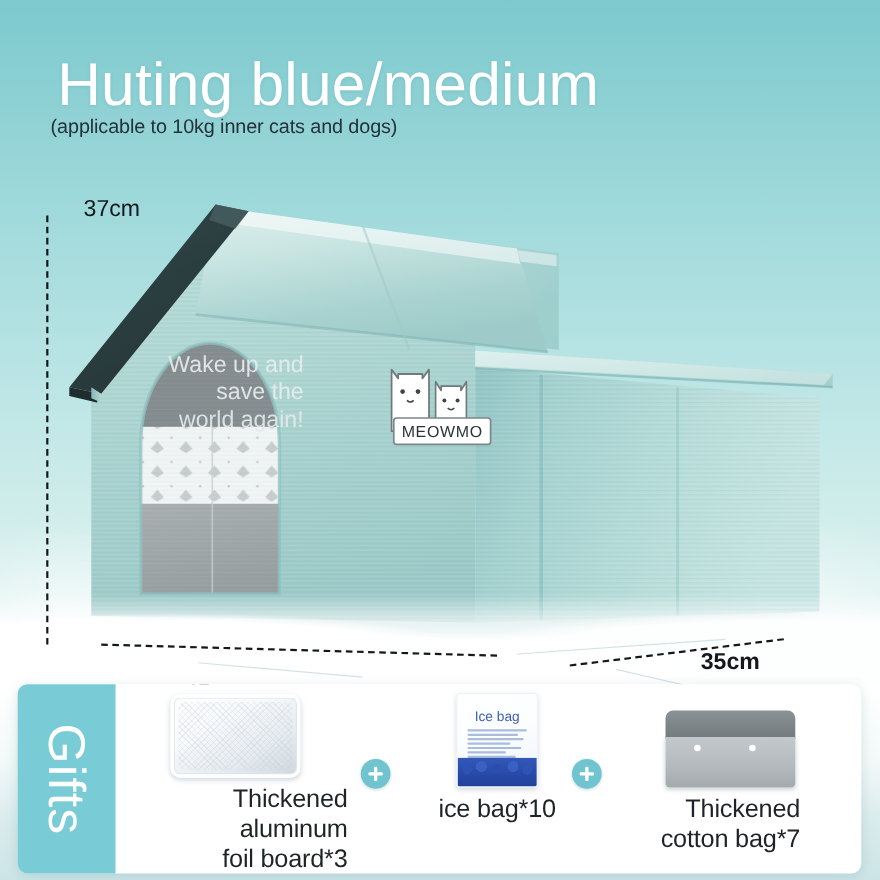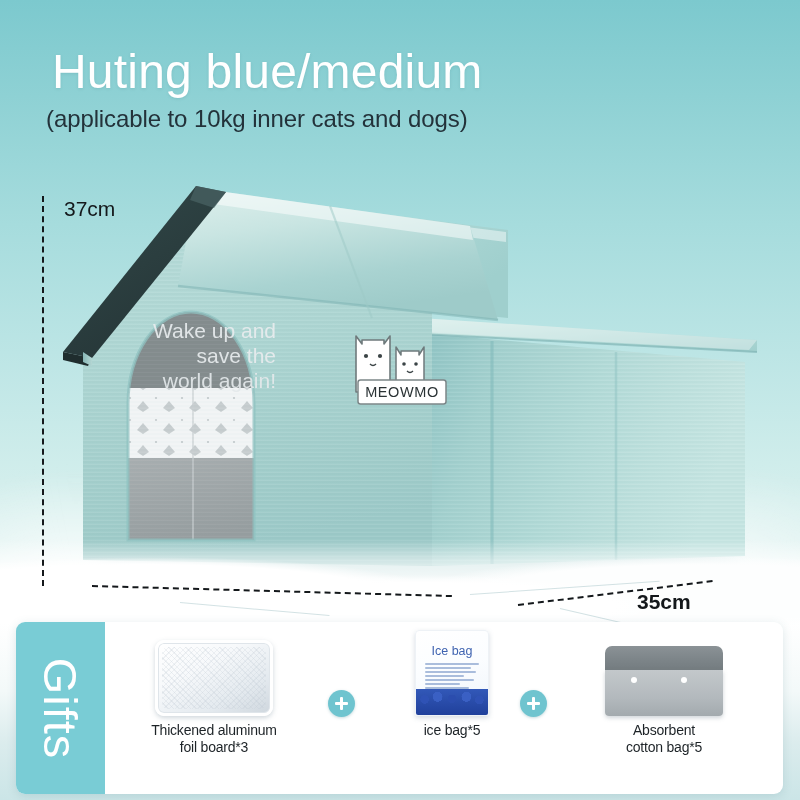--- a/index.html
+++ b/index.html
@@ -56,36 +56,36 @@
       radial-gradient(ellipse 400px 50px at 88% 58%, #fdfefe 55%, rgba(255,255,255,0) 72%);
   }
   .snow-crack {
     position:absolute; background:rgba(158,190,196,.45); height:1px;
     transform-origin:left center;
   }
 
   
   #title {
     position:absolute; left:52px; top:44px;
-    font-size:48px; font-weight:300; color:#ffffff;
+    font-size:55px; font-weight:300; color:#ffffff;
     letter-spacing:.2px; white-space:nowrap;
     text-shadow:0 1px 3px rgba(60,120,125,.18);
   }
   #subtitle {
     position:absolute; left:46px; top:105px;
-    font-size:24px; font-weight:400; color:#23323a;
+    font-size:18px; font-weight:400; color:#23323a;
     letter-spacing:-.1px; white-space:nowrap;
   }
 
   
   .dim-label {
     position:absolute; font-size:21px; color:#14181b;
     font-weight:400; white-space:nowrap;
   }
-  #dim-h-label { left:64px; top:178px;margin-top:19px; }
+  #dim-h-label { left:76px; top:178px; }
   #dim-w-label { left:168px; top:618px; }
   #dim-d-label { left:637px; top:590px;font-weight:bold; }
 
   .dash-v {
     position:absolute; left:42px; top:196px; width:0; height:390px;
     border-left:2px dashed #14181b;
   }
   .dash-h {
     position:absolute; height:0; border-top:2px dashed #14181b;
     transform-origin:left center;
@@ -115,21 +115,21 @@
     color:#ffffff; font-size:47px; font-weight:400; letter-spacing:1px;
     transform:rotate(90deg); white-space:nowrap;
   }
 
   .gift-cell {
     position:absolute; top:8px; height:164px;
     display:flex; flex-direction:column; align-items:center;
   }
   .gift-art { position:relative; height:86px; display:flex; align-items:flex-end; justify-content:center; }
   .gift-cap {
-    margin-top:6px; text-align:center; font-size:14px; color:#1d2327;
+    margin-top:6px; text-align:right; font-size:23px; color:#1d2327;
     line-height:1.18; letter-spacing:-.2px;
   }
 
   
   .foil {
     width:118px; height:76px; border-radius:9px;
     background:linear-gradient(150deg,#ffffff 0%,#f7f9fb 35%,#e4eaef 72%,#cfd7de 100%);
     border:3px solid #ffffff;
     box-shadow:0 2px 5px rgba(120,140,155,.35), inset 0 0 0 1px #dfe5ea;
     position:relative;
@@ -390,33 +390,33 @@
           <i style="width:72%"></i>
             <i style="width:90%"></i>
             <i style="width:64%"></i>
           <i style="width:82%"></i>
             <i style="width:56%"></i>
         </div>
         <div class="icebag-ice"></div>
       </div>
     </div>
     <div class="gift-cap">
-      <div>ice bag*5</div>
+      <div>ice bag*10</div>
     </div>
   </div>
 
   <div class="plus" style="left:504px;"></div>
 
   <div class="gift-cell" style="left:548px; width:200px;">
     <div class="gift-art">
       <div class="cotton">
         <div class="cotton-top"></div>
         <div class="cotton-body"></div>
         <div class="cotton-dot" style="left:26px;"></div>
         <div class="cotton-dot" style="left:76px;"></div>
       </div>
     </div>
     <div class="gift-cap">
-      <div>Absorbent</div>
-      <div>cotton bag*5</div>
+      <div>Thickened</div>
+      <div>cotton bag*7</div>
     </div>
   </div>
 </div>
 
 </body></html>

